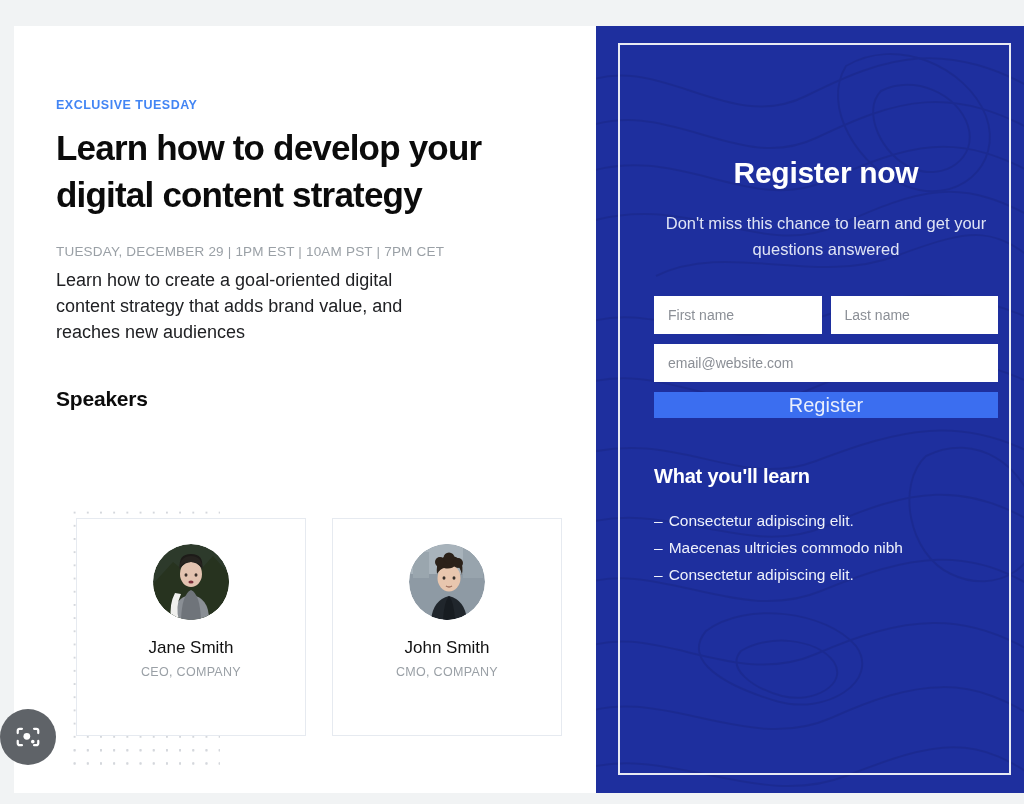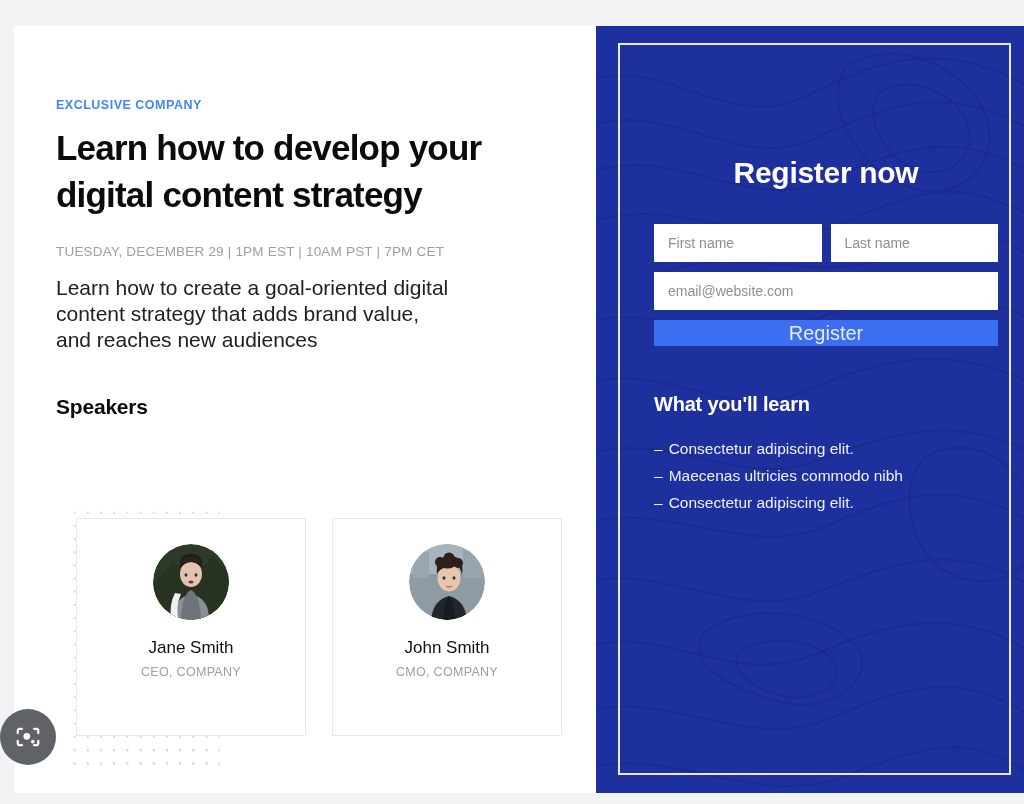--- a/index.html
+++ b/index.html
@@ -52,22 +52,22 @@
     letter-spacing: -0.8px;
     max-width: 460px;
   }
   .datetime {
     margin-top: 26px;
     font-size: 13.5px;
     color: #9aa0a6;
     letter-spacing: 0.2px;
   }
   .lede {
-    margin-top: 16px;
-    font-size: 21px;
+    margin-top: 8px;
+    font-size: 18px;
     line-height: 26px;
     color: #202124;
     max-width: 400px;
   }
   .speakers-title {
     margin-top: 42px;
     font-size: 21px;
     font-weight: bold;
     color: #0b0b0b;
     letter-spacing: -0.2px;
@@ -213,21 +213,21 @@
     cursor: pointer;
   }
 </style>
 </head>
 <body>
 
 <div class="page">
   <div class="card">
 
     <div class="left">
-      <div class="eyebrow">EXCLUSIVE COMPANY</div>
+      <div class="eyebrow">EXCLUSIVE TUESDAY</div>
       <h1 class="headline">Learn how to develop your digital content strategy</h1>
       <div class="datetime">TUESDAY, DECEMBER 29 | 1PM EST | 10AM PST | 7PM CET</div>
       <p class="lede">Learn how to create a goal-oriented digital content strategy that adds brand value, and reaches new audiences</p>
       <h2 class="speakers-title">Speakers</h2>
     </div>
 
     <div class="dotgrid"></div>
     <div class="dotgrid2"></div>
 
     <div class="speaker-row">
@@ -310,20 +310,21 @@
           <path d="M250 40 C 300 10, 370 40, 390 90 C 408 140, 360 180, 310 160 C 262 142, 225 80, 250 40 Z"></path>
           <path d="M285 65 C 318 48, 362 68, 372 100 C 382 132, 348 156, 316 142 C 286 130, 265 85, 285 65 Z"></path>
           <path d="M330 430 C 380 405, 430 440, 440 490 C 450 540, 400 570, 355 548 C 312 528, 300 458, 330 430 Z"></path>
         </g>
       </svg>
 
       <div class="inner-frame"></div>
 
       <div class="panel-content">
         <div class="panel-title">Register now</div>
+        <div class="panel-sub">Don't miss this chance to learn and get your questions answered</div>
 
         <div class="form">
           <div class="name-row">
             <input class="field" type="text" placeholder="First name" style="">
             <input class="field" type="text" placeholder="Last name" style="">
           </div>
           <input class="field email" type="email" placeholder="email@website.com" style="">
           <button class="register-btn">Register</button>
         </div>
 

